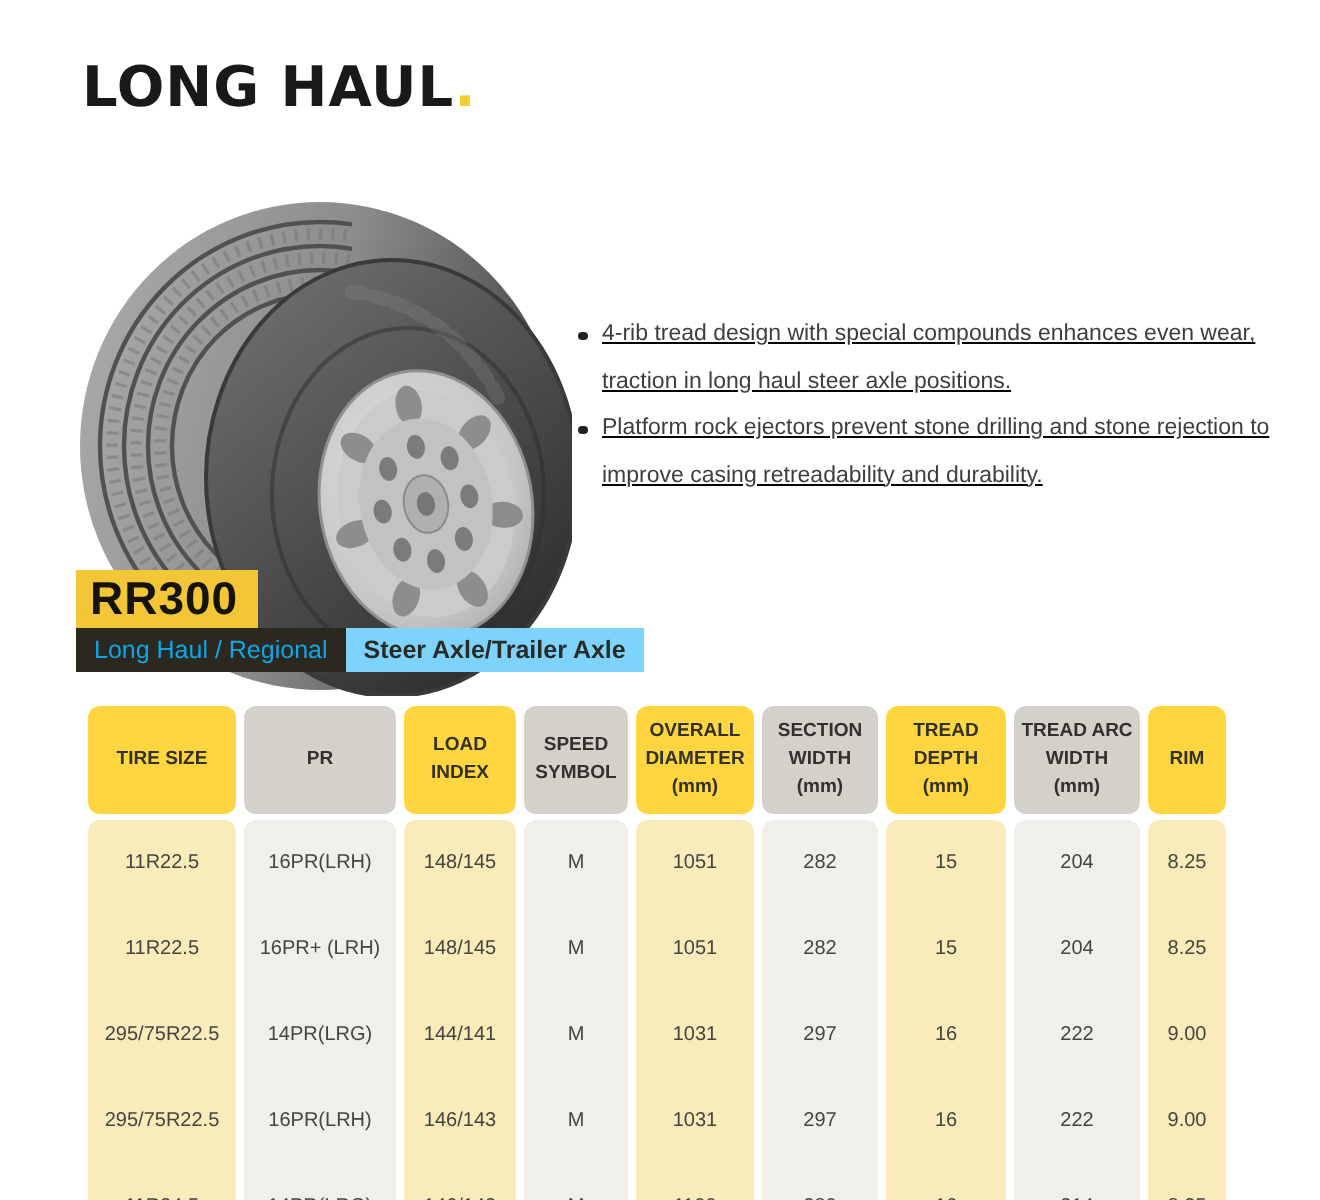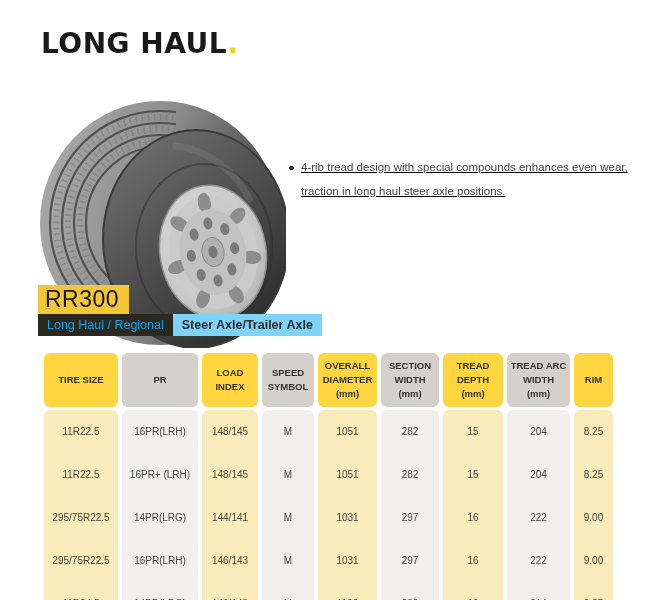--- a/index.html
+++ b/index.html
@@ -19,21 +19,21 @@
   }
   .page-title .dot { color:#F2CF2A; }
 
   
   .tire-visual { position:absolute; left:36px; top:98px; width:250px; height:250px; }
 
   
   .rr-badge {
     position:absolute; left:38px; top:285px;
     background:#F2C636; color:#16130D;
-    font-weight:400; font-size:23px; line-height:28px;
+    font-weight:700; font-size:23px; line-height:28px;
     padding:0 10px 1px 7px; letter-spacing:0.5px;
   }
   .badge-row { position:absolute; left:38px; top:314px; display:flex; }
   .badge { height:22px; line-height:22px; font-size:12.5px; padding:0 9px; white-space:nowrap; }
   .badge-dark { background:#2B2820; color:#0ea5e9; font-weight:400; }
   .badge-light { background:#7dd3fc; color:#2A2A27; font-weight:600; }
 
   
   .features { position:absolute; left:288px; top:156px; width:360px; list-style:none;text-decoration:underline; }
   .features li {
@@ -149,20 +149,21 @@
   </div>
 
   <div class="rr-badge">RR300</div>
   <div class="badge-row">
     <span class="badge badge-dark">Long Haul / Regional</span>
     <span class="badge badge-light">Steer Axle/Trailer Axle</span>
   </div>
 
   <ul class="features">
     <li><span class="bullet"></span><span>4-rib tread design with special compounds enhances even wear, traction in long haul steer axle positions.</span></li>
+    <li><span class="bullet"></span><span>Platform rock ejectors prevent stone drilling and stone rejection to improve casing retreadability and durability.</span></li>
   </ul>
 
   <div class="spec-table">
     <div class="spec-grid spec-head">
       <div class="th yellow">TIRE SIZE</div>
       <div class="th gray">PR</div>
       <div class="th yellow">LOAD
 INDEX</div>
       <div class="th gray">SPEED
 SYMBOL</div>

